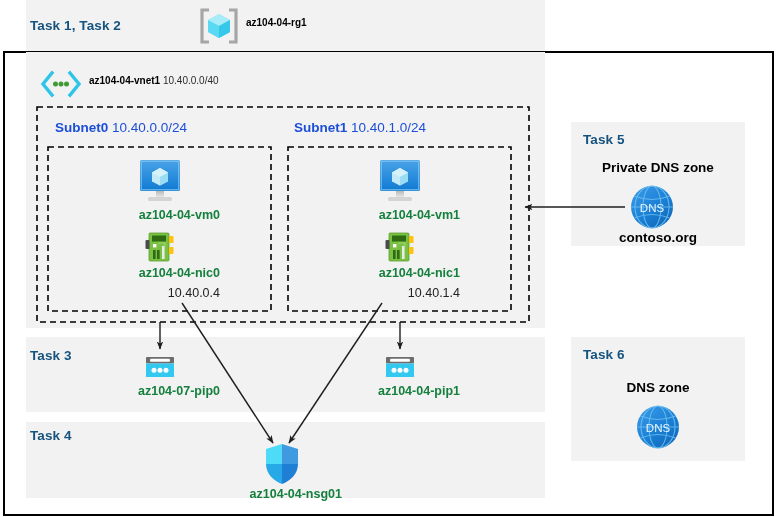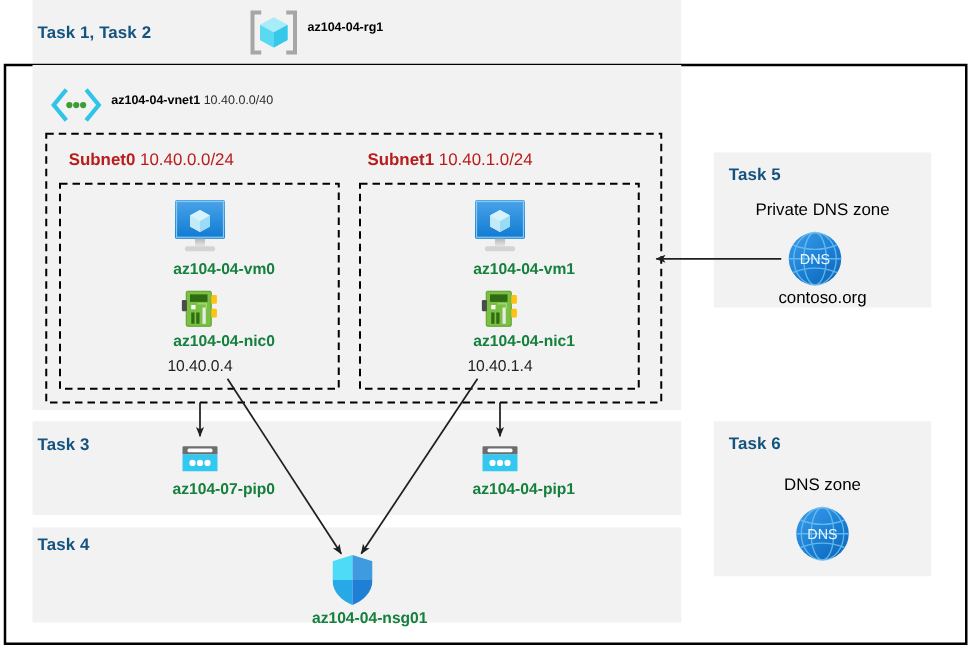--- a/index.html
+++ b/index.html
@@ -42,32 +42,32 @@
     font-weight: bold;
     color: #15803d;
     white-space: nowrap;
     text-align: right;
   }
   .node-sub {
     font-size: 12.5px;
     font-weight: normal;
     color: #222222;
     white-space: nowrap;
-    text-align: center;
+    text-align: right;
   }
   .heading-bold {
     font-size: 13.5px;
-    font-weight: normal;
+    font-weight: bold;
     color: #000000;
     white-space: nowrap;
     text-align: center;
   }
   .subnet-title {
     font-size: 13.5px;
-    color: #b91c1c;
+    color: #1d4ed8;
     white-space: nowrap;
   }
   .subnet-title b { font-weight: bold; }
   .subnet-title .cidr { font-weight: normal; }
 
   
   .icon { display: block; }
   .icon-wrap { position: absolute; }
 </style>
 </head>

